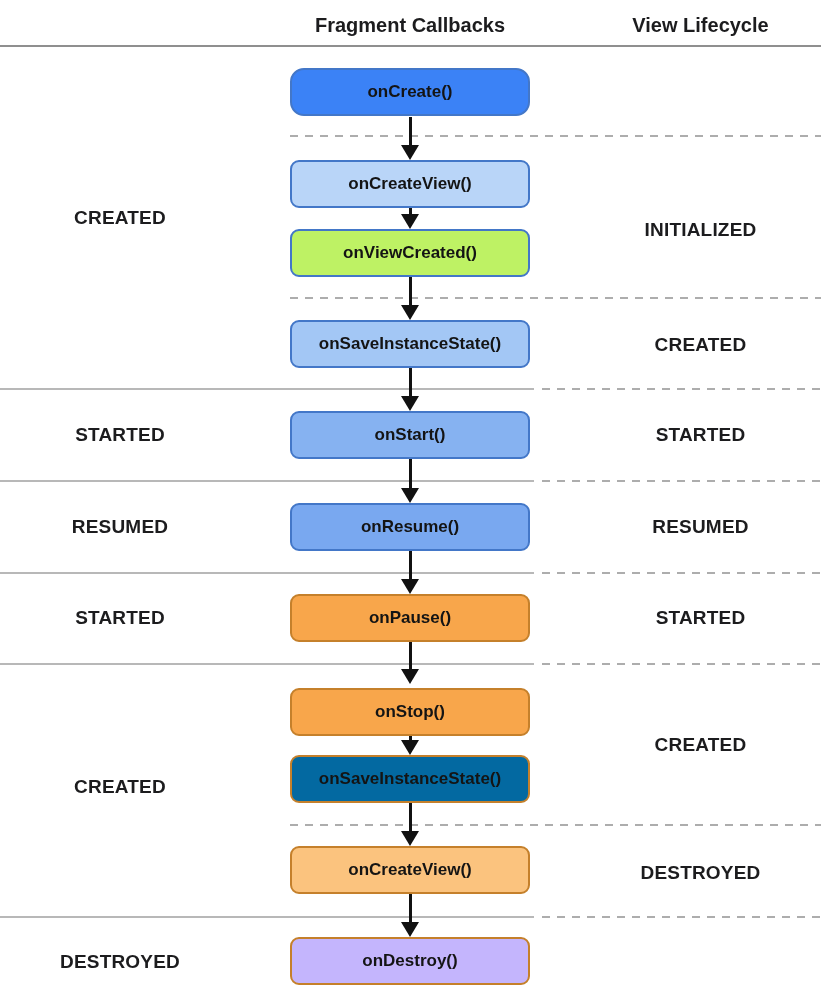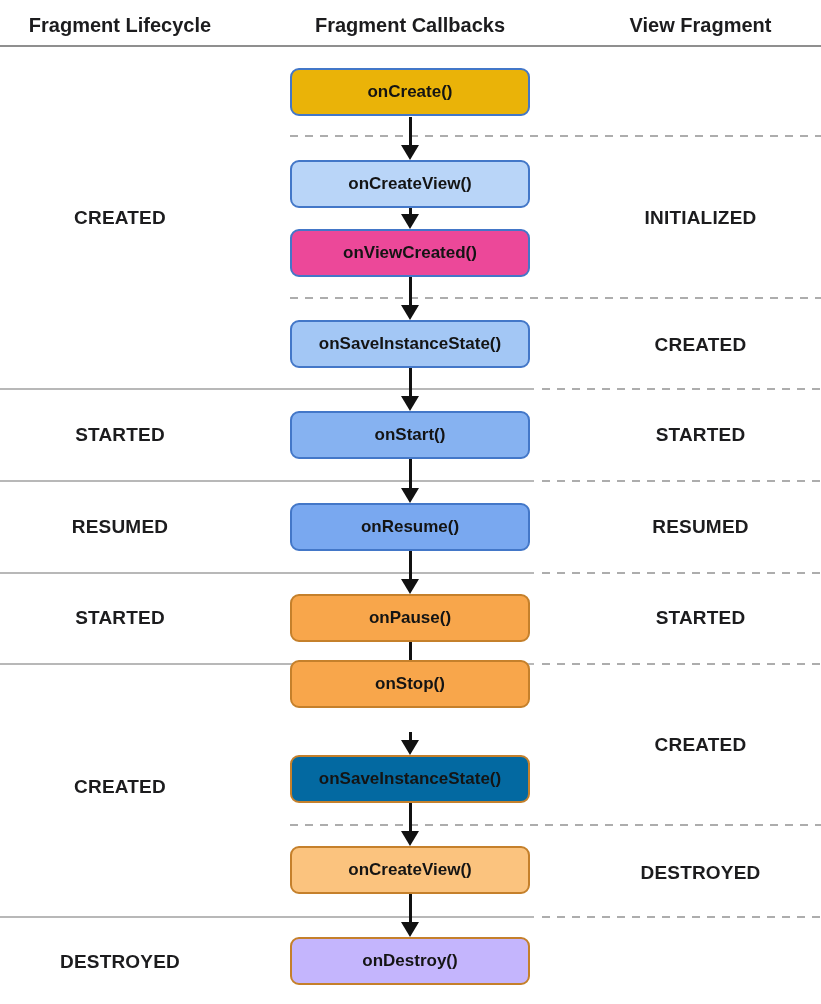--- a/index.html
+++ b/index.html
@@ -28,43 +28,42 @@
   }
   .state-label.left{left:0;width:240px;}
   .state-label.right{left:580px;width:241px;}
   .cb-box{
     position:absolute;left:290px;width:240px;height:48px;box-sizing:border-box;
     border-radius:9px;font-size:17px;font-weight:bold;text-align:center;
     line-height:44px;color:#141414;
   }
   .blue{border:2.5px solid #4377c8;}
   .orange{border:2.5px solid #c5802b;text-align:center;}
-  .f-b0{background:#eab308;} .f-b1{background:#b9d5f8;} .f-b2{background:#ec4899;}
+  .f-b0{background:#3b82f6;border-radius:14px;} .f-b1{background:#b9d5f8;} .f-b2{background:#bef264;}
   .f-b3{background:#a3c7f5;} .f-b4{background:#86b2f1;} .f-b5{background:#79a8f0;}
   .f-o0{background:#f8a64b;} .f-o1{background:#f8a64b;} .f-o2{background:#0369a1;}
   .f-o3{background:#fbc37e;} .f-o4{background:#c4b5fd;}
   .arrow{
     position:absolute;left:401px;width:18px;
     display:flex;flex-direction:column;align-items:center;
   }
   .arrow .shaft{width:3px;flex:1 1 auto;background:#111111;}
   .arrow .head{
     width:0;height:0;flex:0 0 auto;margin-top:-1px;
     border-left:9px solid transparent;border-right:9px solid transparent;
     border-top:15px solid #111111;
   }
 </style>
 </head>
 <body>
 
 <div class="stage">
 
-  <div class="col-title left">Fragment Lifecycle</div>
   <div class="col-title mid">Fragment Callbacks</div>
-  <div class="col-title right">View Fragment</div>
+  <div class="col-title right">View Lifecycle</div>
   <div class="header-line"></div>
 
   <div class="solid-line" style="top:388px"></div>
   <div class="solid-line" style="top:480px"></div>
   <div class="solid-line" style="top:572px"></div>
   <div class="solid-line" style="top:663px"></div>
   <div class="solid-line" style="top:916px"></div>
 
   <div class="dashed-line dash-mid" style="top:135px"></div>
   <div class="dashed-line dash-mid" style="top:297px"></div>
@@ -116,33 +115,33 @@
       <div class="head"></div>
     </div>
 
   <div class="cb-box blue f-b0" style="top:68px">onCreate()</div>
   <div class="cb-box blue f-b1" style="top:160px">onCreateView()</div>
   <div class="cb-box blue f-b2" style="top:229px">onViewCreated()</div>
   <div class="cb-box blue f-b3" style="top:320px">onSaveInstanceState()</div>
   <div class="cb-box blue f-b4" style="top:411px">onStart()</div>
   <div class="cb-box blue f-b5" style="top:503px">onResume()</div>
   <div class="cb-box orange f-o0" style="top:594px">onPause()</div>
-  <div class="cb-box orange f-o1" style="top:660px">onStop()</div>
+  <div class="cb-box orange f-o1" style="top:688px">onStop()</div>
   <div class="cb-box orange f-o2" style="top:755px">onSaveInstanceState()</div>
   <div class="cb-box orange f-o3" style="top:846px">onCreateView()</div>
   <div class="cb-box orange f-o4" style="top:937px">onDestroy()</div>
 
   <div class="state-label left" style="top:206px">CREATED</div>
   <div class="state-label left" style="top:423px">STARTED</div>
   <div class="state-label left" style="top:515px">RESUMED</div>
   <div class="state-label left" style="top:606px">STARTED</div>
   <div class="state-label left" style="top:775px">CREATED</div>
   <div class="state-label left" style="top:950px">DESTROYED</div>
 
-  <div class="state-label right" style="top:206px">INITIALIZED</div>
+  <div class="state-label right" style="top:218px">INITIALIZED</div>
   <div class="state-label right" style="top:333px">CREATED</div>
   <div class="state-label right" style="top:423px">STARTED</div>
   <div class="state-label right" style="top:515px">RESUMED</div>
   <div class="state-label right" style="top:606px">STARTED</div>
   <div class="state-label right" style="top:733px">CREATED</div>
   <div class="state-label right" style="top:861px">DESTROYED</div>
 
 </div>
 
 </body></html>

